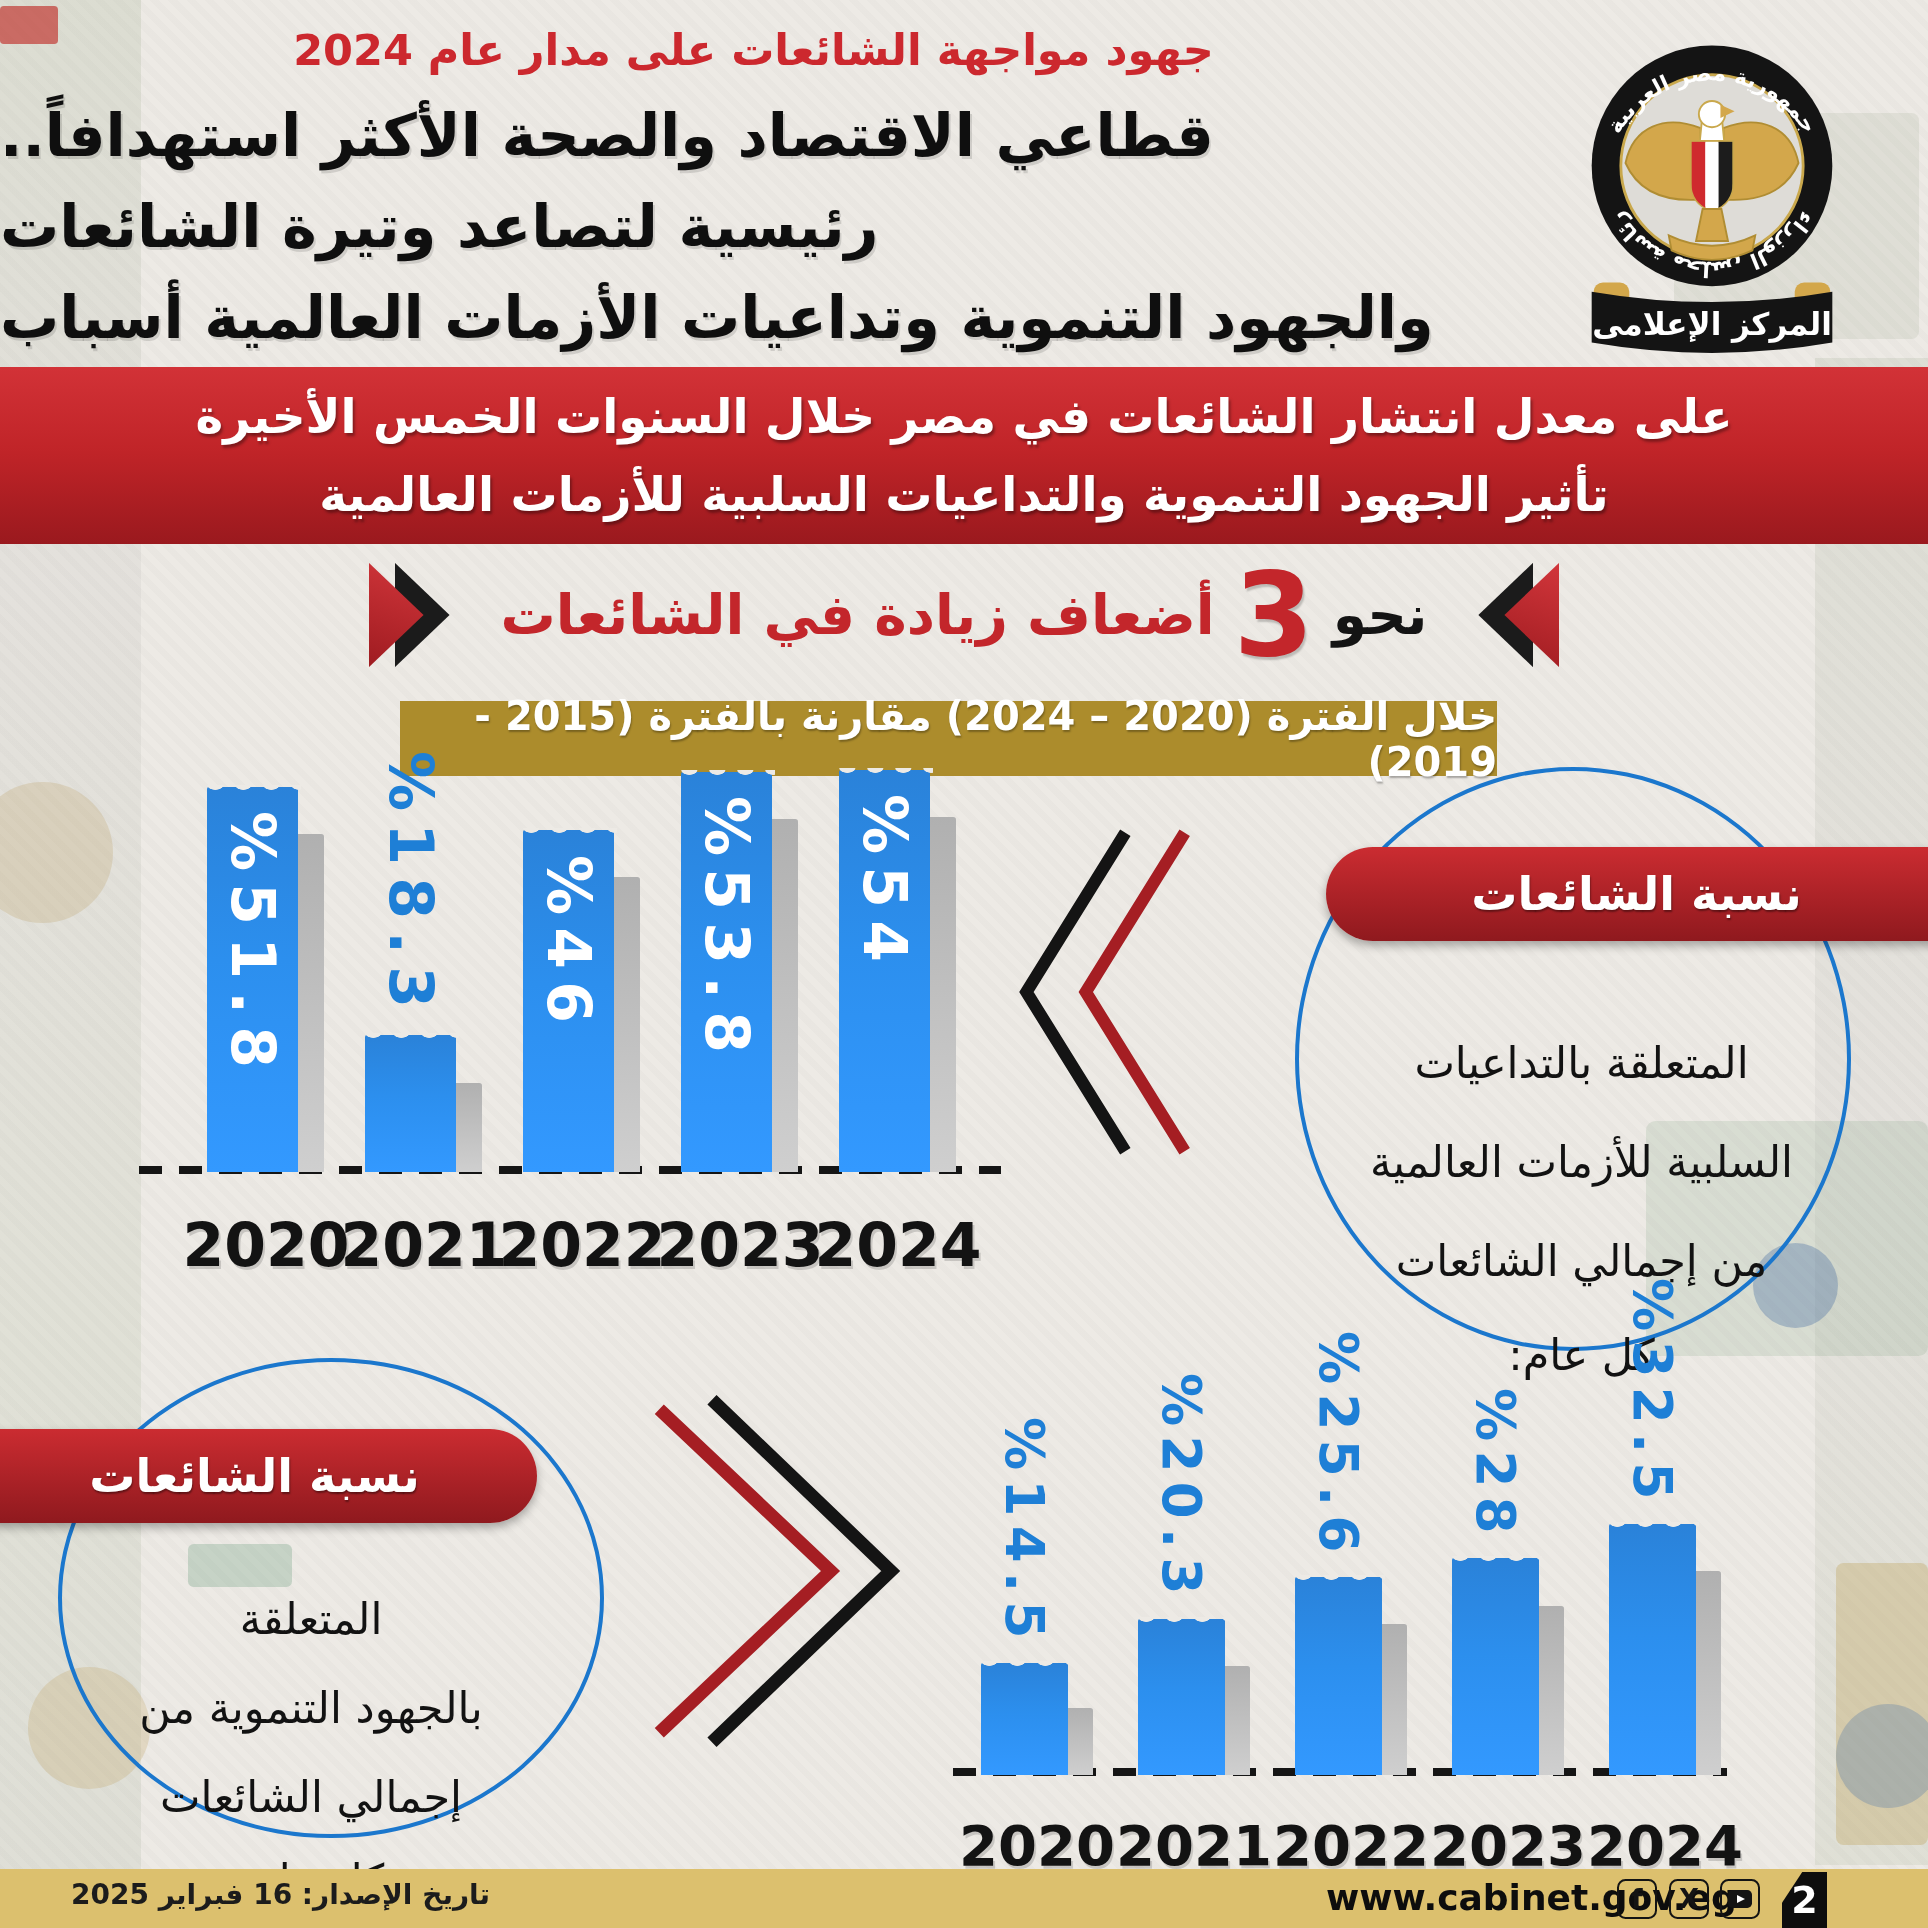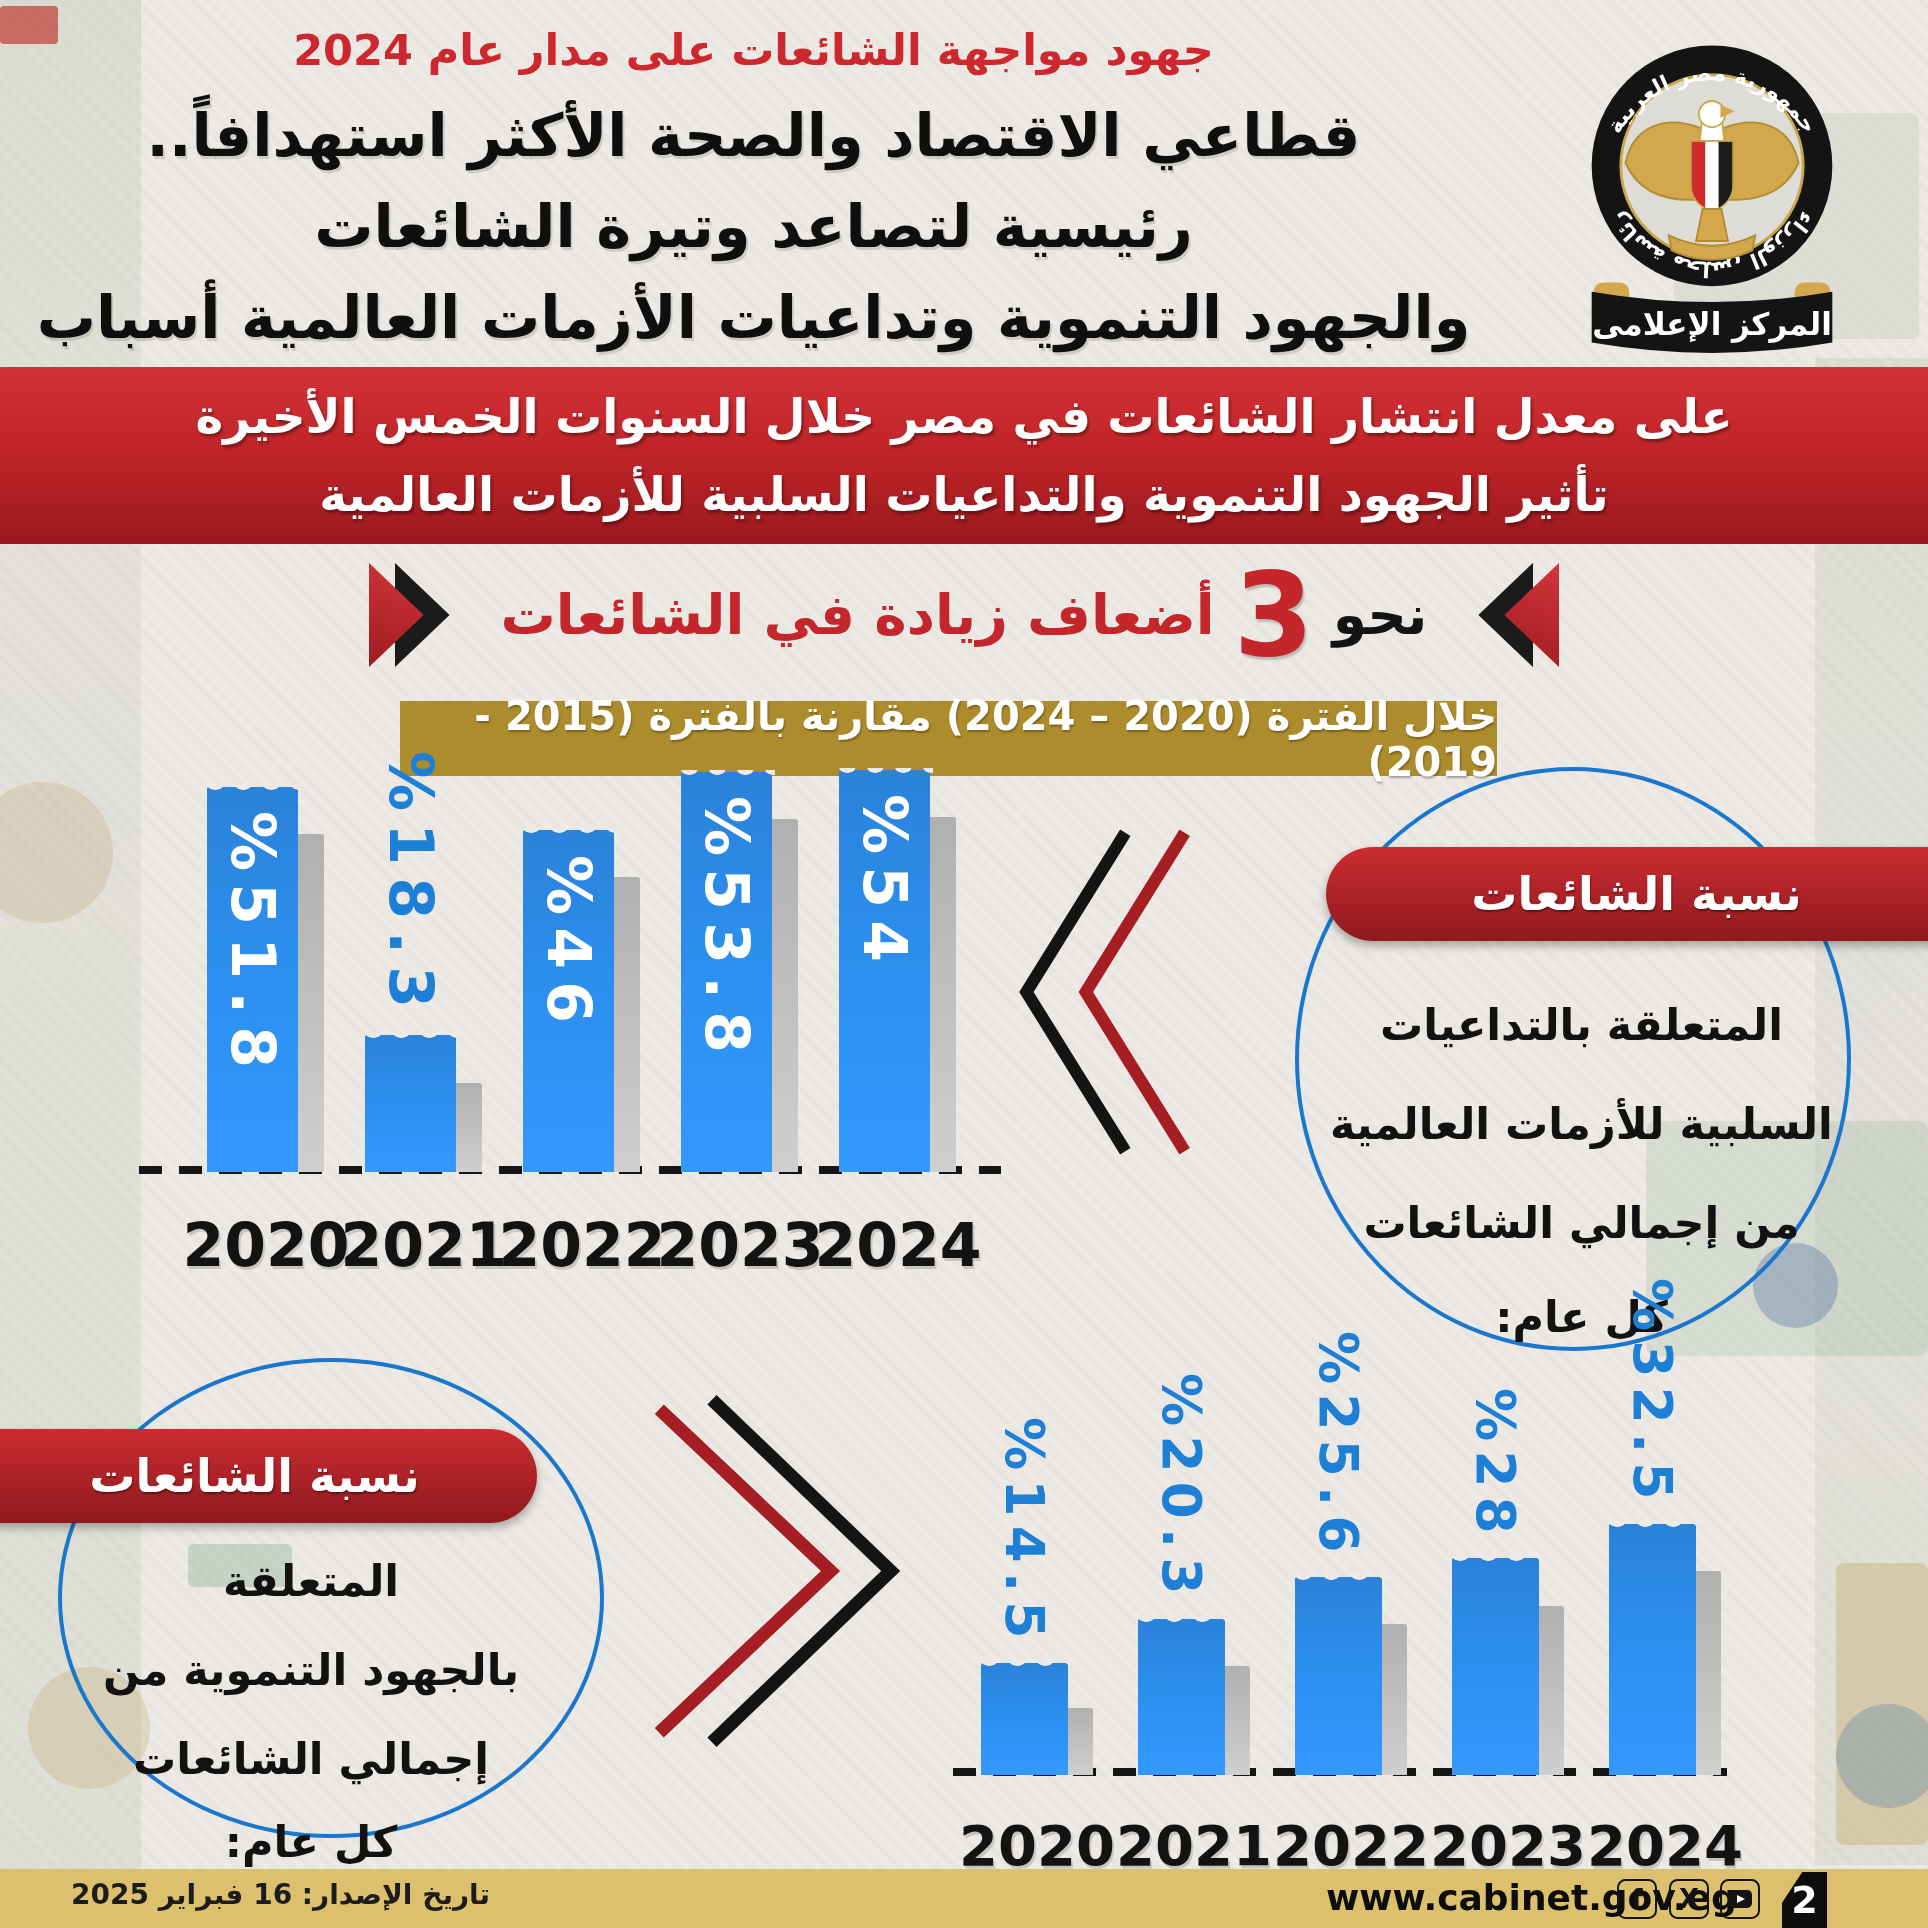--- a/index.html
+++ b/index.html
@@ -7,21 +7,21 @@
   html,body{width:1928px;height:1928px;}
   body{font-family:"DejaVu Sans",sans-serif;background:var(--paper);overflow:hidden;}
   #canvas{position:relative;width:1928px;height:1928px;background:var(--paper);overflow:hidden;}
   #canvas::before{content:"";position:absolute;inset:0;
     background:repeating-linear-gradient(45deg,rgba(0,0,0,.015) 0 6.6px,transparent 6.6px 13px);z-index:0;}
   .blob{position:absolute;z-index:0;pointer-events:none;}
 
   
   .topline{position:absolute;top:24.5px;left:0;width:1507px;text-align:center;
     font-size:43px;font-weight:800;color:#cc282e;z-index:2;}
-  .main-title{position:absolute;top:90px;left:0;width:1507px;text-align:center;z-index:2;}
+  .main-title{position:absolute;top:90px;left:0;width:1507px;text-align:left;z-index:2;}
   .main-title div{font-size:59px;font-weight:800;color:#0f0f0f;line-height:91px;
     text-shadow:1.9px 2.8px 0 rgba(0,0,0,.12);}
 
   
   .logo{position:absolute;left:1571px;top:17px;width:282px;height:339px;z-index:2;}
 
   
   .red-banner{position:absolute;top:367px;left:0;width:1928px;height:177px;z-index:2;
     background:linear-gradient(180deg,#d23237 0%,#c02428 48%,#9a191e 100%);
     display:flex;flex-direction:column;justify-content:center;gap:5.6px;}
@@ -61,21 +61,21 @@
   .bar-label{position:absolute;writing-mode:vertical-rl;text-orientation:mixed;
     font-weight:800;white-space:nowrap;transform:translateX(-50%);line-height:1;}
   .year-label{position:absolute;transform:translateX(-50%);font-weight:800;color:#131313;
     white-space:nowrap;text-shadow:1.9px 2.8px 0 rgba(0,0,0,.15);}
 
   
   .callout-circle{position:absolute;border:4.7px solid #1b77cd;border-radius:50%;z-index:1;}
   .pill{position:absolute;z-index:2;background:linear-gradient(180deg,#cb2c31,#8f191e);
     box-shadow:0 4.7px 9.4px rgba(0,0,0,.3);display:flex;align-items:center;justify-content:center;
     color:#fff;font-size:46px;font-weight:800;text-shadow:0.9px 1.9px 1.9px rgba(0,0,0,.4);}
-  .callout-line{position:absolute;text-align:center;font-size:43px;font-weight:700;color:#121212;z-index:2;white-space:nowrap;}
+  .callout-line{position:absolute;text-align:center;font-size:43px;font-weight:400;color:#121212;z-index:2;white-space:nowrap;margin-top:38px;}
   .chevron{position:absolute;z-index:2;}
 
   
   .footer{position:absolute;top:1869px;left:0;width:1928px;height:59px;background:#dcc06e;z-index:3;}
   .footer-date{position:absolute;left:71px;top:0;height:50px;display:flex;align-items:center;
     font-size:28px;font-weight:600;color:#1c1c1c;direction:rtl;}
   .footer-site{position:absolute;left:1326px;top:0;height:57px;display:flex;align-items:center;
     font-size:36px;font-weight:800;color:#0d0d0d;direction:ltr;}
   .icon-box{position:absolute;top:10.4px;width:40px;height:40px;border:2.8px solid #141414;border-radius:8.5px;
     display:flex;align-items:center;justify-content:center;background:transparent;}

